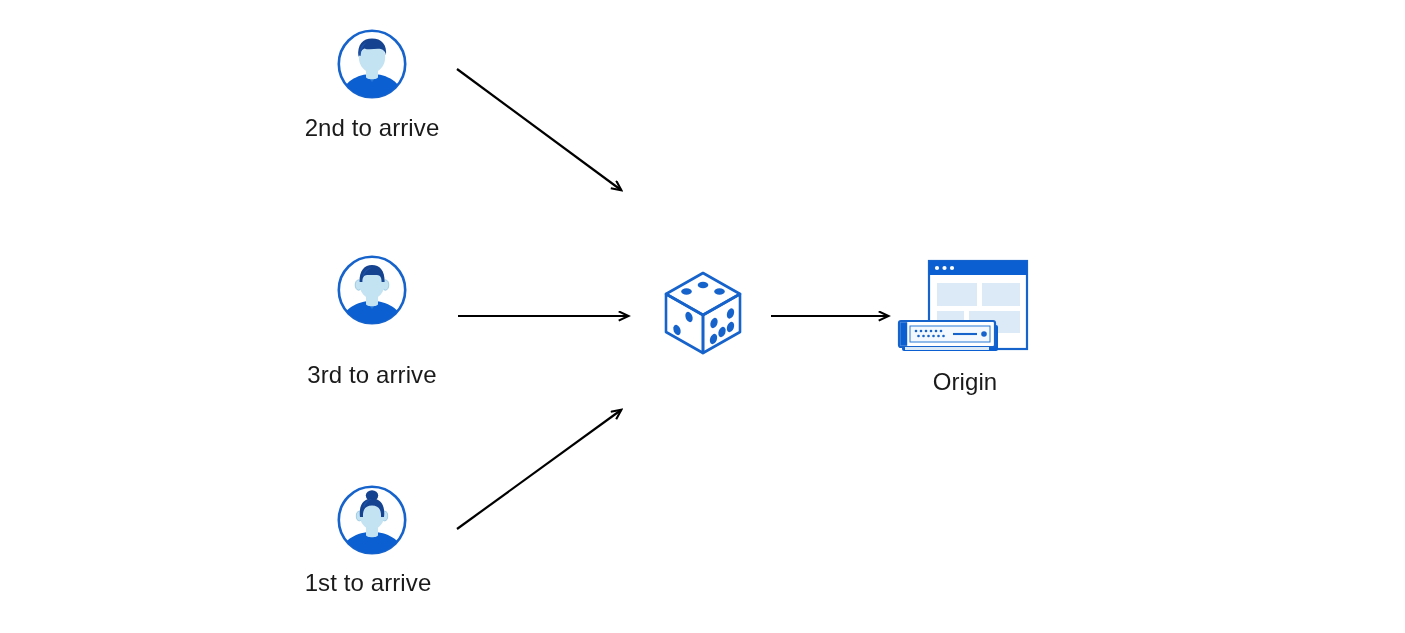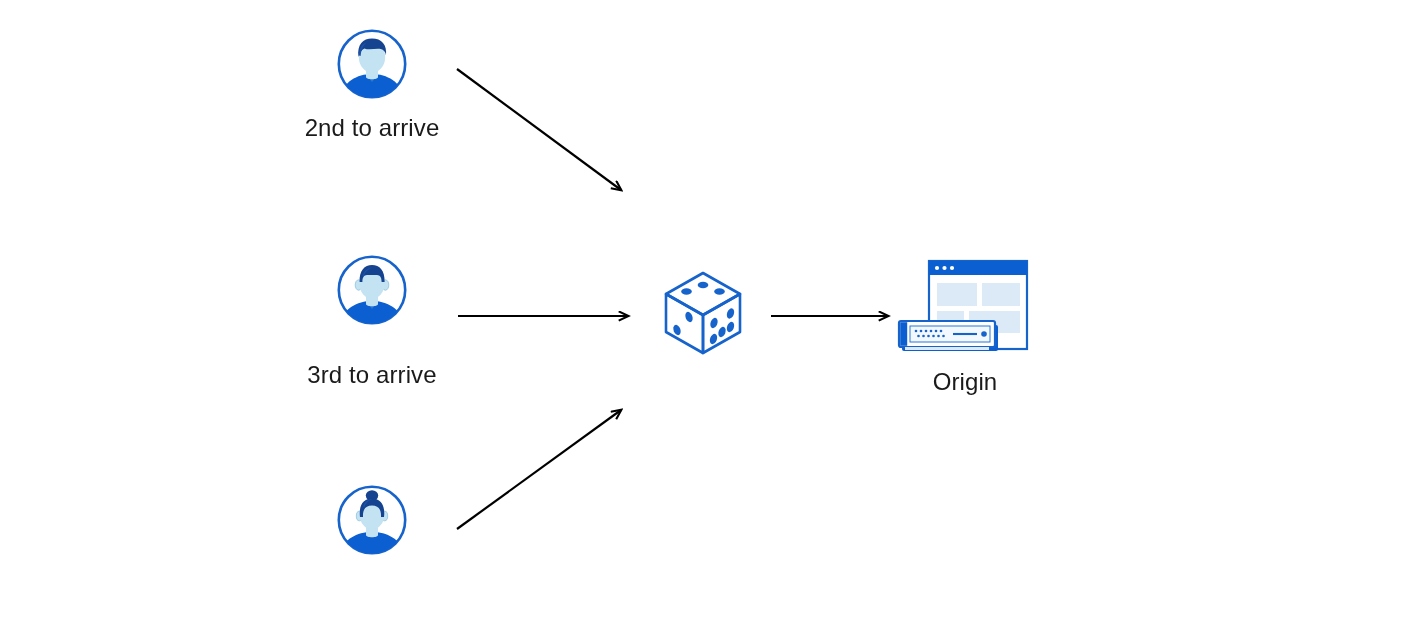--- a/index.html
+++ b/index.html
@@ -139,20 +139,21 @@
         <ellipse cx="36" cy="30.5" rx="12.4" ry="15" fill="#C3E2F2"></ellipse>
 
         <ellipse cx="36" cy="11.6" rx="6.2" ry="5.4" fill="#16438F"></ellipse>
 
         <path d="M 24 33 C 22.6 21 27.4 14.6 36 14.6 C 44.6 14.6 49.4 21 48 33
                  L 45 33 C 45.4 25.6 42.6 21.4 36 21.4 C 29.4 21.4 26.6 25.6 27 33 Z" fill="#16438F"></path>
         <path d="M 27.2 22.4 C 28.8 17.8 32 15.4 36 15 C 32 17 29.4 19.6 28.2 23.6 Z" fill="#1D52A8"></path>
       </g>
     </svg>
   </div>
+  <div class="node-label" style="left:272px; top:569px; width:192px;">1st to arrive</div>
 
   <div class="node" style="left:658px; top:268px; width:90px; height:90px;">
     <svg width="90" height="90" viewBox="0 0 90 90">
       <g fill="none" stroke="#1763CC" stroke-width="2.6" stroke-linejoin="round" stroke-linecap="round">
 
         <path d="M 45 5 L 82 26 L 45 47 L 8 26 Z"></path>
 
         <path d="M 8 26 L 45 47 L 45 85 L 8 64 Z"></path>
 
         <path d="M 82 26 L 82 64 L 45 85 L 45 47 Z"></path>

